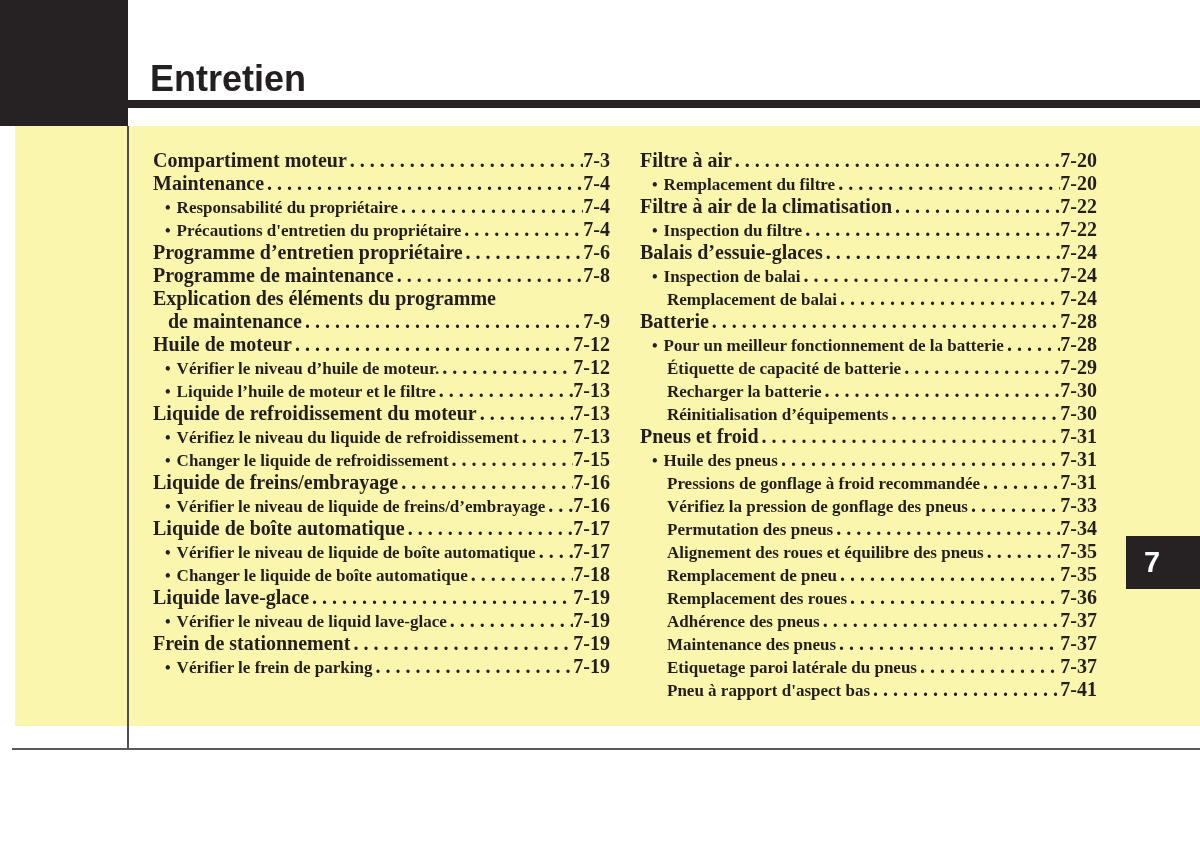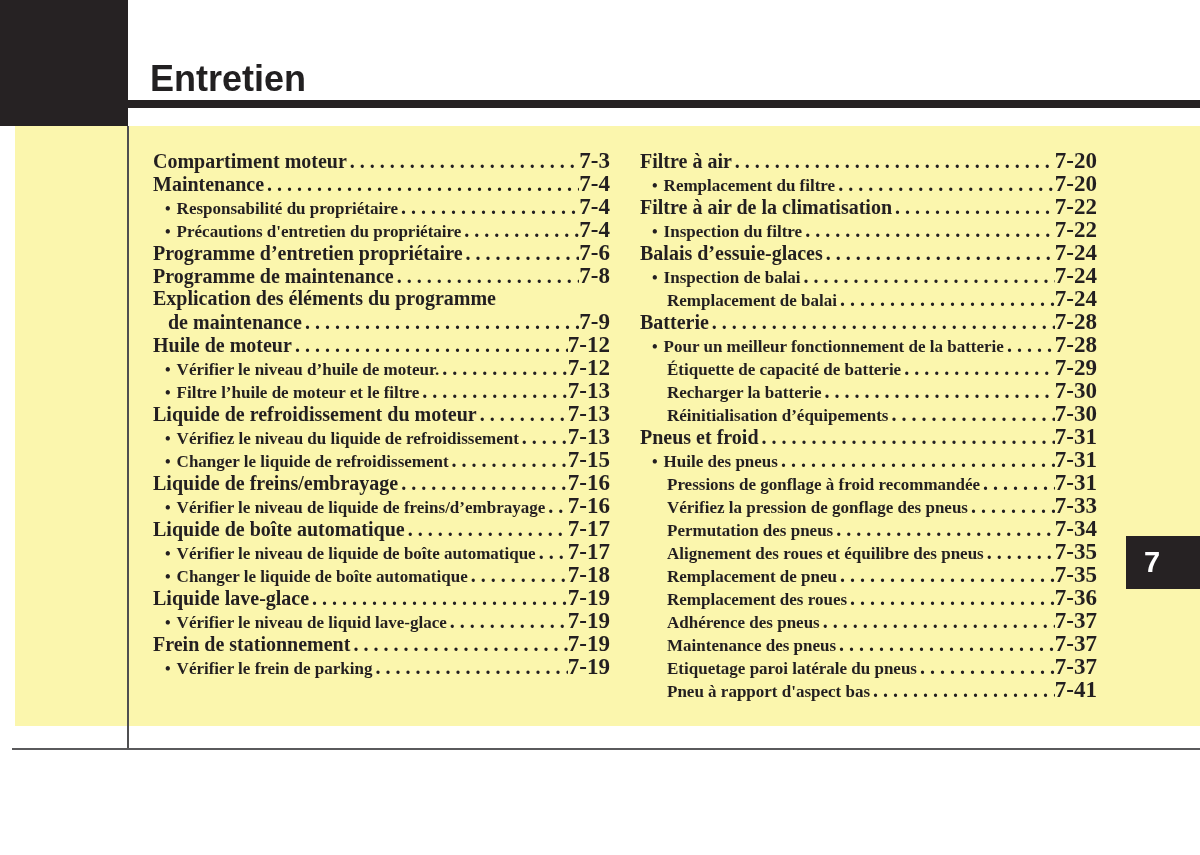--- a/index.html
+++ b/index.html
@@ -54,21 +54,21 @@
   .row .bullet{display:none;flex:0 0 auto;margin-right:6px;font-size:16px;}
   .row .leader{
     flex:1 1 0;min-width:0;overflow:hidden;
     font-size:20px;
     padding:0 2px 0 3px;
   }
   .row .leader::after{
     content:". . . . . . . . . . . . . . . . . . . . . . . . . . . . . . . . . . . . . . . . . . . . . . . . . . . . . . . . . . . .";
     white-space:nowrap;
   }
-  .row .page{flex:0 0 auto;font-size:23px;}
+  .row .page{flex:0 0 auto;font-size:20px;}
   .row.r-main{font-size:20px;}
   .row.r-maincont{font-size:20px;padding-left:15px;justify-content:space-between;}
   .row.r-sub{font-size:17px;padding-left:12px;}
   .row.r-sub .bullet{display:inline;}
   .row.r-sub2{font-size:17px;padding-left:27px;}
 </style>
 </head>
 <body>
 
 <div class="corner-box"></div>
@@ -142,21 +142,21 @@
     <span class="page">7-12</span>
   </div>
     <div class="row r-sub">
     <span class="bullet">•</span>
     <span class="label">Vérifier le niveau d’huile de moteur.</span>
     <span class="leader"></span>
     <span class="page">7-12</span>
   </div>
     <div class="row r-sub">
     <span class="bullet">•</span>
-    <span class="label">Filtre l’huile de moteur et le filtre</span>
+    <span class="label">Liquide l’huile de moteur et le filtre</span>
     <span class="leader"></span>
     <span class="page">7-13</span>
   </div>
     <div class="row r-main">
 
     <span class="label">Liquide de refroidissement du moteur</span>
     <span class="leader"></span>
     <span class="page">7-13</span>
   </div>
     <div class="row r-sub">

